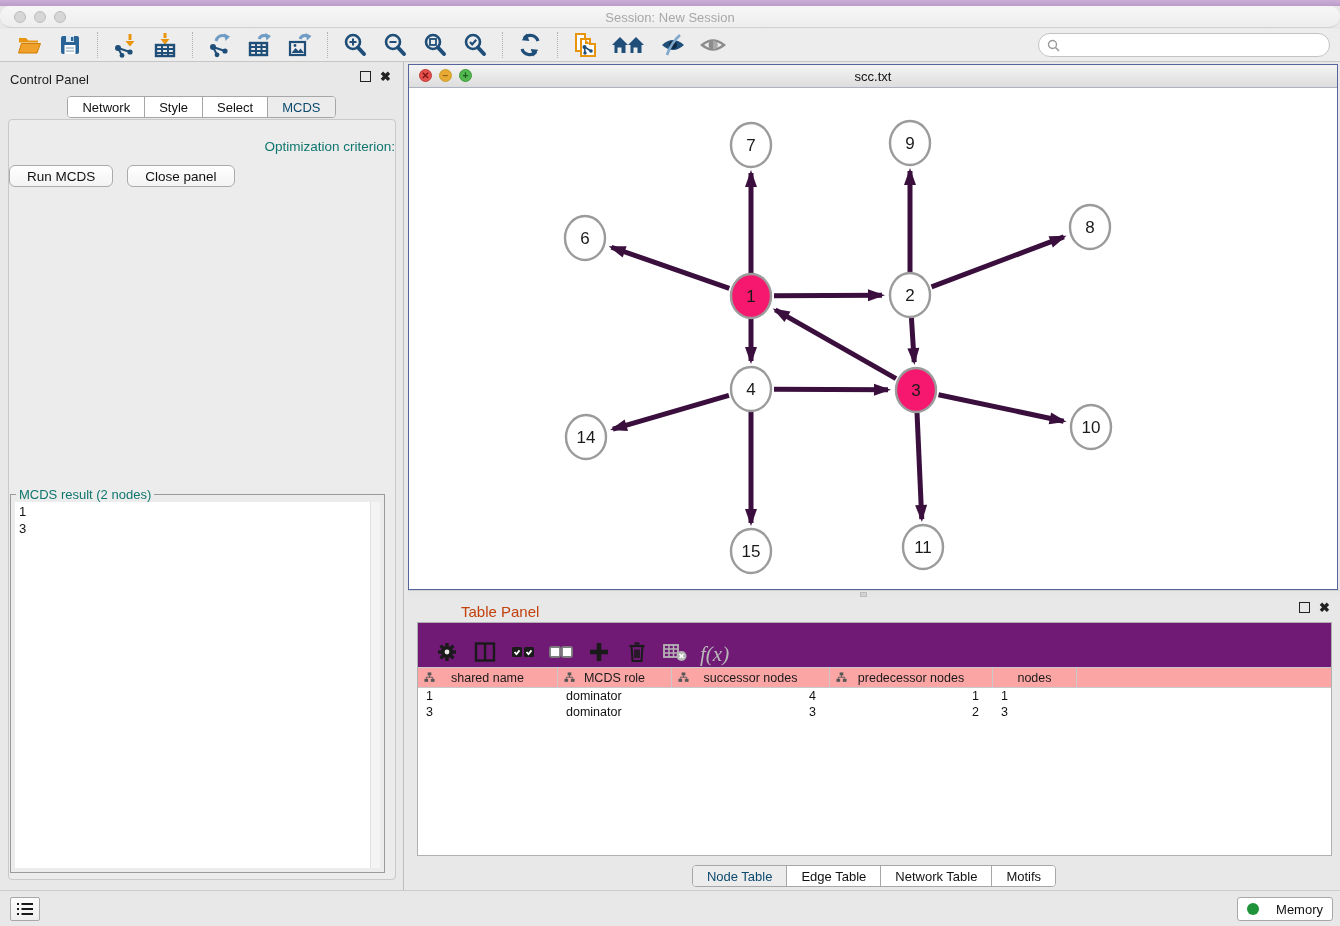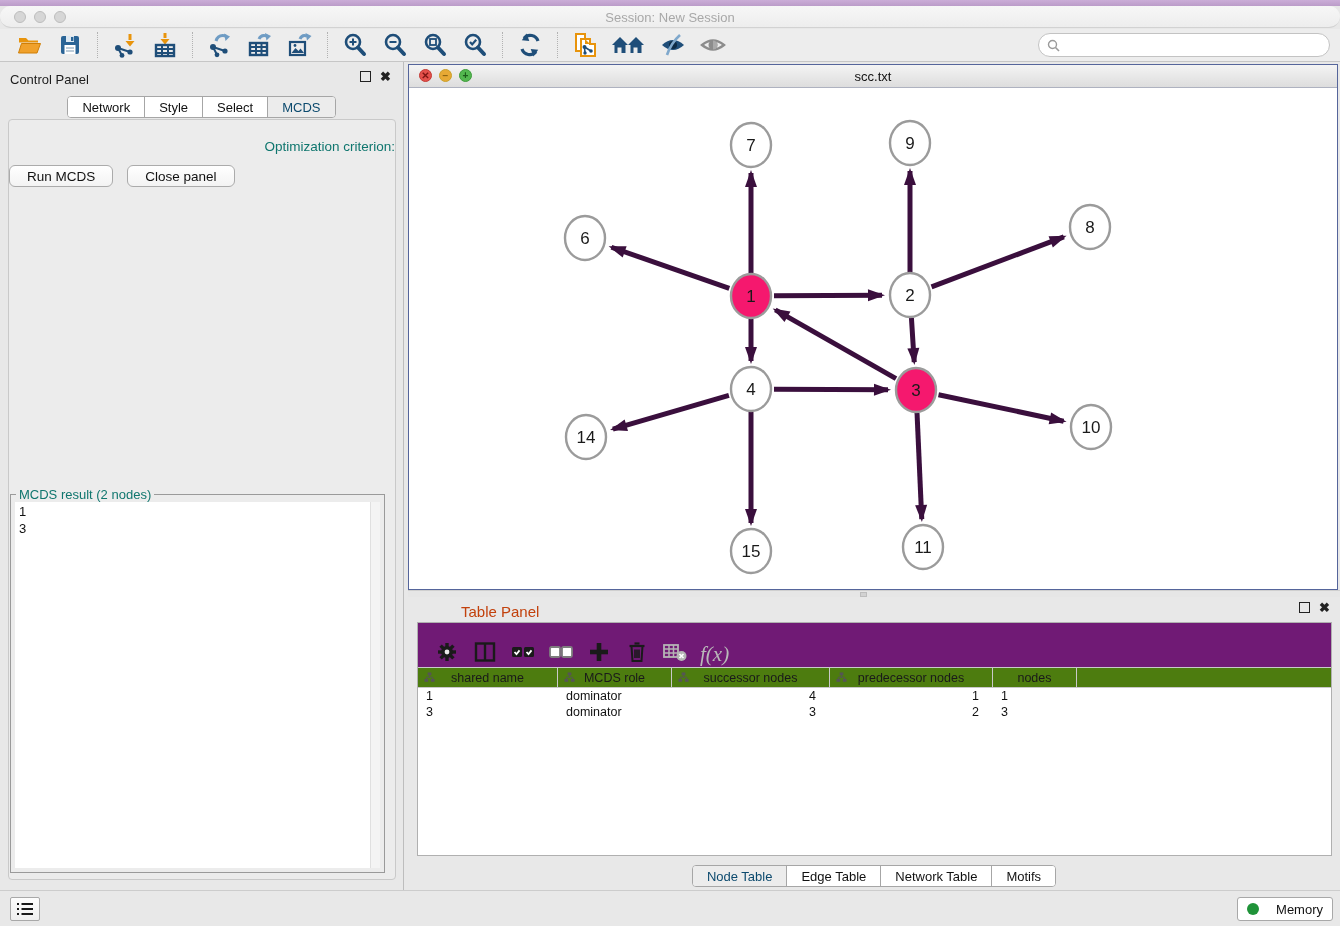--- a/index.html
+++ b/index.html
@@ -69,21 +69,21 @@
   .h-divider { position:absolute; left:408px; top:590px; width:932px; height:7px; background:#e6e6e6; border-top:1px solid #cfcfcf; }
   .h-handle { position:absolute; left:452px; top:1px; width:7px; height:5px; background:#d2d2d2; border:1px solid #bdbdbd; }
 
   
   .table-panel { position:absolute; left:408px; top:597px; width:932px; height:293px; background:#e8e8e8; }
   .tp-title { position:absolute; left:9px; top:6px; font-size:15px; color:#c2410c;margin-left:44px; }
   .tp-body { position:absolute; left:9px; top:25px; width:915px; height:234px; background:#fff; border:1px solid #b0b0b0; }
   .tp-toolbar { height:45px; background:#701a75; border-bottom:1px solid #c9c9c9; display:flex; align-items:flex-end; padding-left:10px; }
   .tp-ico { width:34px; height:30px; display:flex; align-items:center; justify-content:center; margin:0 2px; }
   .fx-label { font-family:"Liberation Serif", serif; font-style:italic; font-size:21px; color:#b9b9b9; margin-left:6px; }
-  .tp-thead { height:20px; background:#4d7c0f; border-bottom:1px solid #c9c9c9; display:flex; }
+  .tp-thead { height:20px; background:#fca5a5; border-bottom:1px solid #c9c9c9; display:flex; }
   .th-cell { height:100%; border-right:1px solid #c9c9c9; display:flex; align-items:center; justify-content:center;
     gap:5px; font-size:12.5px; color:#1a1a1a; position:relative; }
   .th-cell .tree { position:absolute; left:6px; top:4px; }
   .tp-row { height:16px; display:flex; font-size:12.5px; color:#111; }
   .td-cell { height:100%; overflow:hidden; white-space:nowrap; }
   #tp-tabs { position:absolute; left:0; right:0; top:268px; display:flex; justify-content:center; }
 
   
   .status-bar { position:absolute; left:0; top:890px; width:1340px; height:36px; background:#e8e8e8; border-top:1px solid #cccccc; }
   .list-btn { position:absolute; left:10px; top:6px; width:30px; height:24px; background:linear-gradient(#fdfdfd,#efefef);

